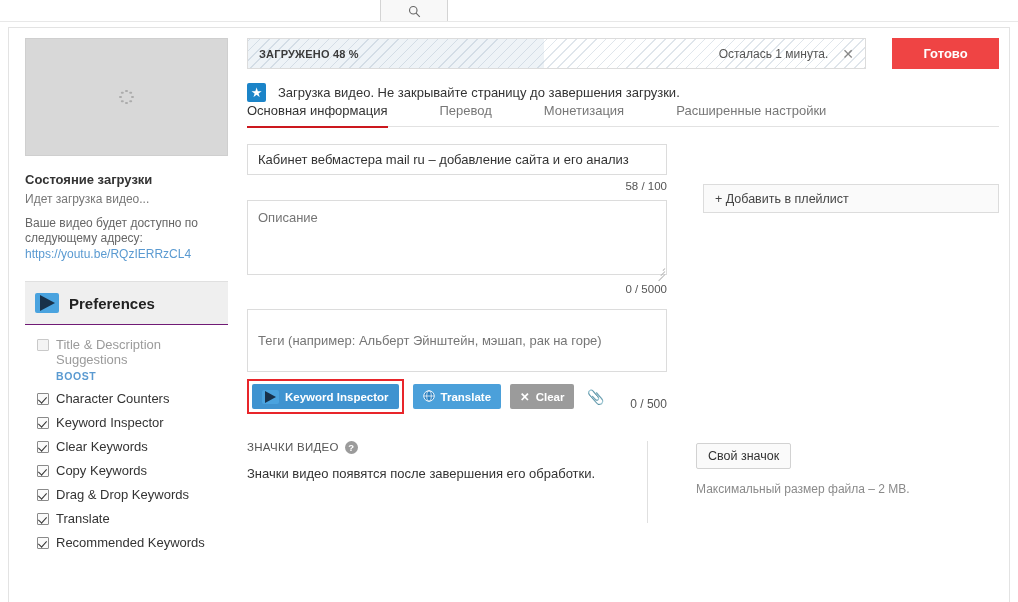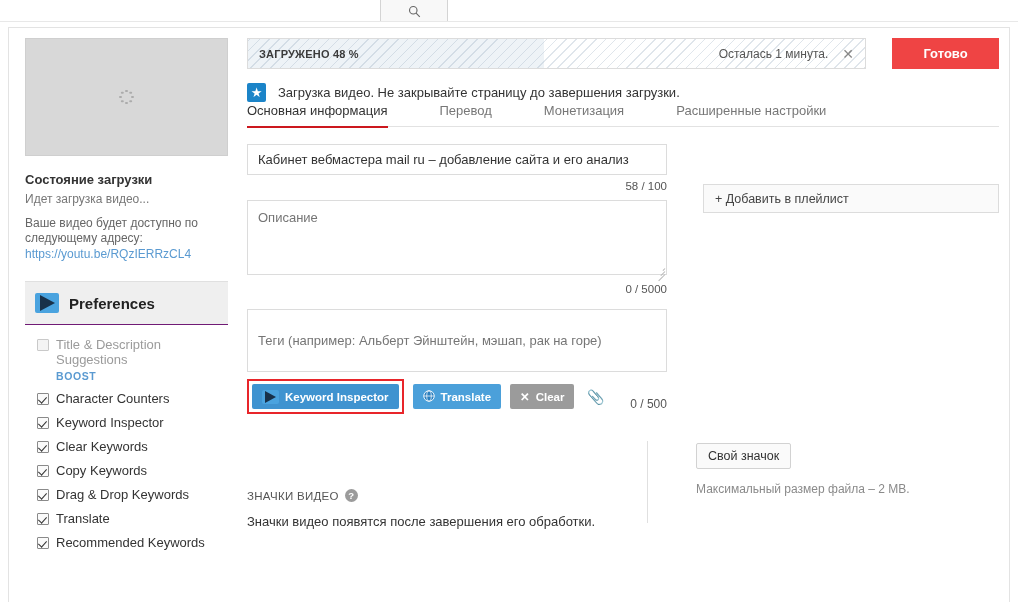--- a/index.html
+++ b/index.html
@@ -244,21 +244,21 @@
     width:100%; height:29px; border:1px solid #dcdcdc; background:#fafafa;
     display:flex; align-items:center; padding:4px 11px; font-size:12.5px;
     color:#444; margin-top:40px; cursor:pointer;
   }
 
   
   .thumbs-section { display:flex; margin-top:27px; gap:0; }
   .thumbs-left { width:400px; }
   .thumbs-head {
     font-size:11.5px; color:#555; letter-spacing:.3px;
-    display:flex; align-items:center; gap:6px; text-transform:uppercase;margin-top:48px;
+    display:flex; gap:6px; text-transform:uppercase;
   }
   .help-icon {
     width:13px; height:13px; border-radius:50%; background:#9b9b9b;
     color:#fff; font-size:9.5px; font-weight:bold;
     display:inline-flex; align-items:center; justify-content:center;
   }
   .thumbs-desc { font-size:13px; color:#333; margin-top:12px; }
   .thumbs-divider { width:1px; background:#e0e0e0; margin:0 48px 0 0; height:82px; }
   .thumbs-right { padding-top:2px; }
   .own-thumb-btn {

